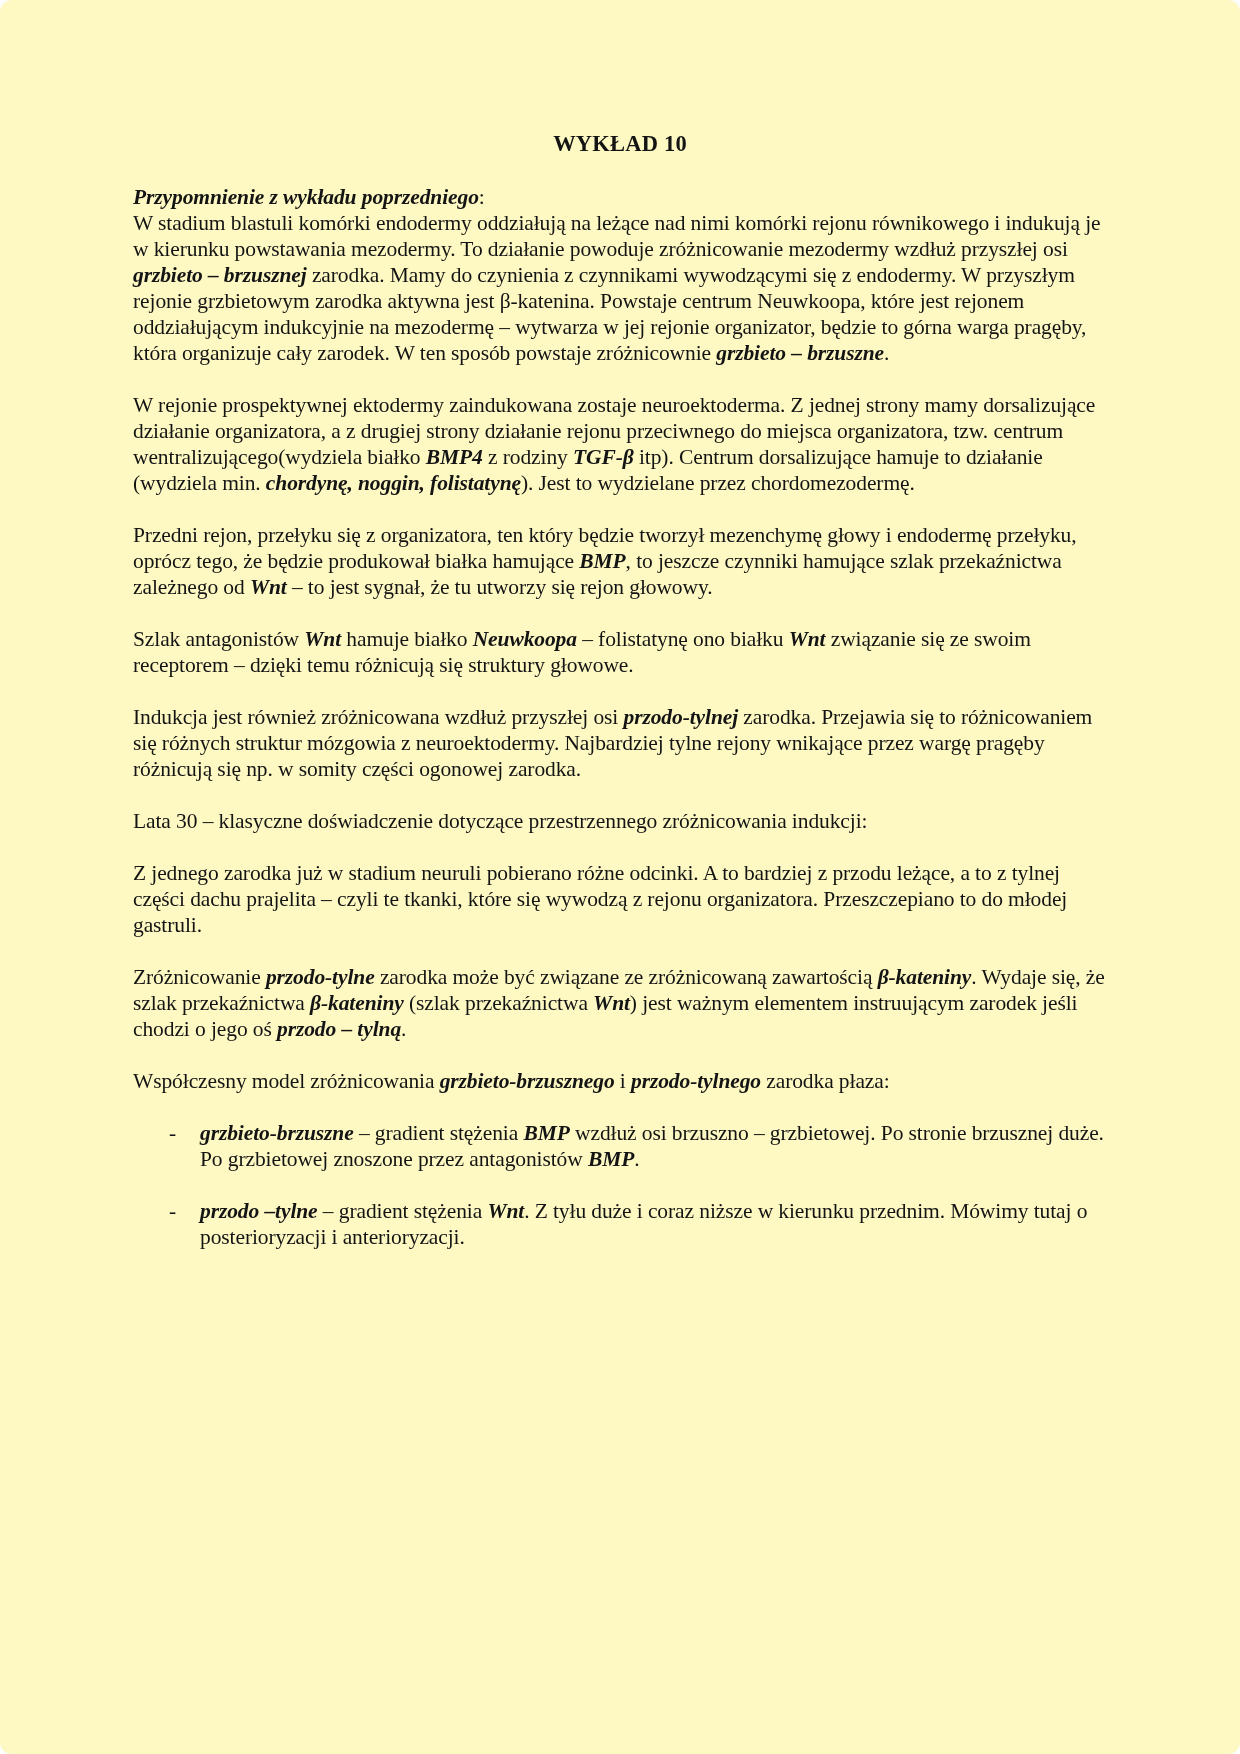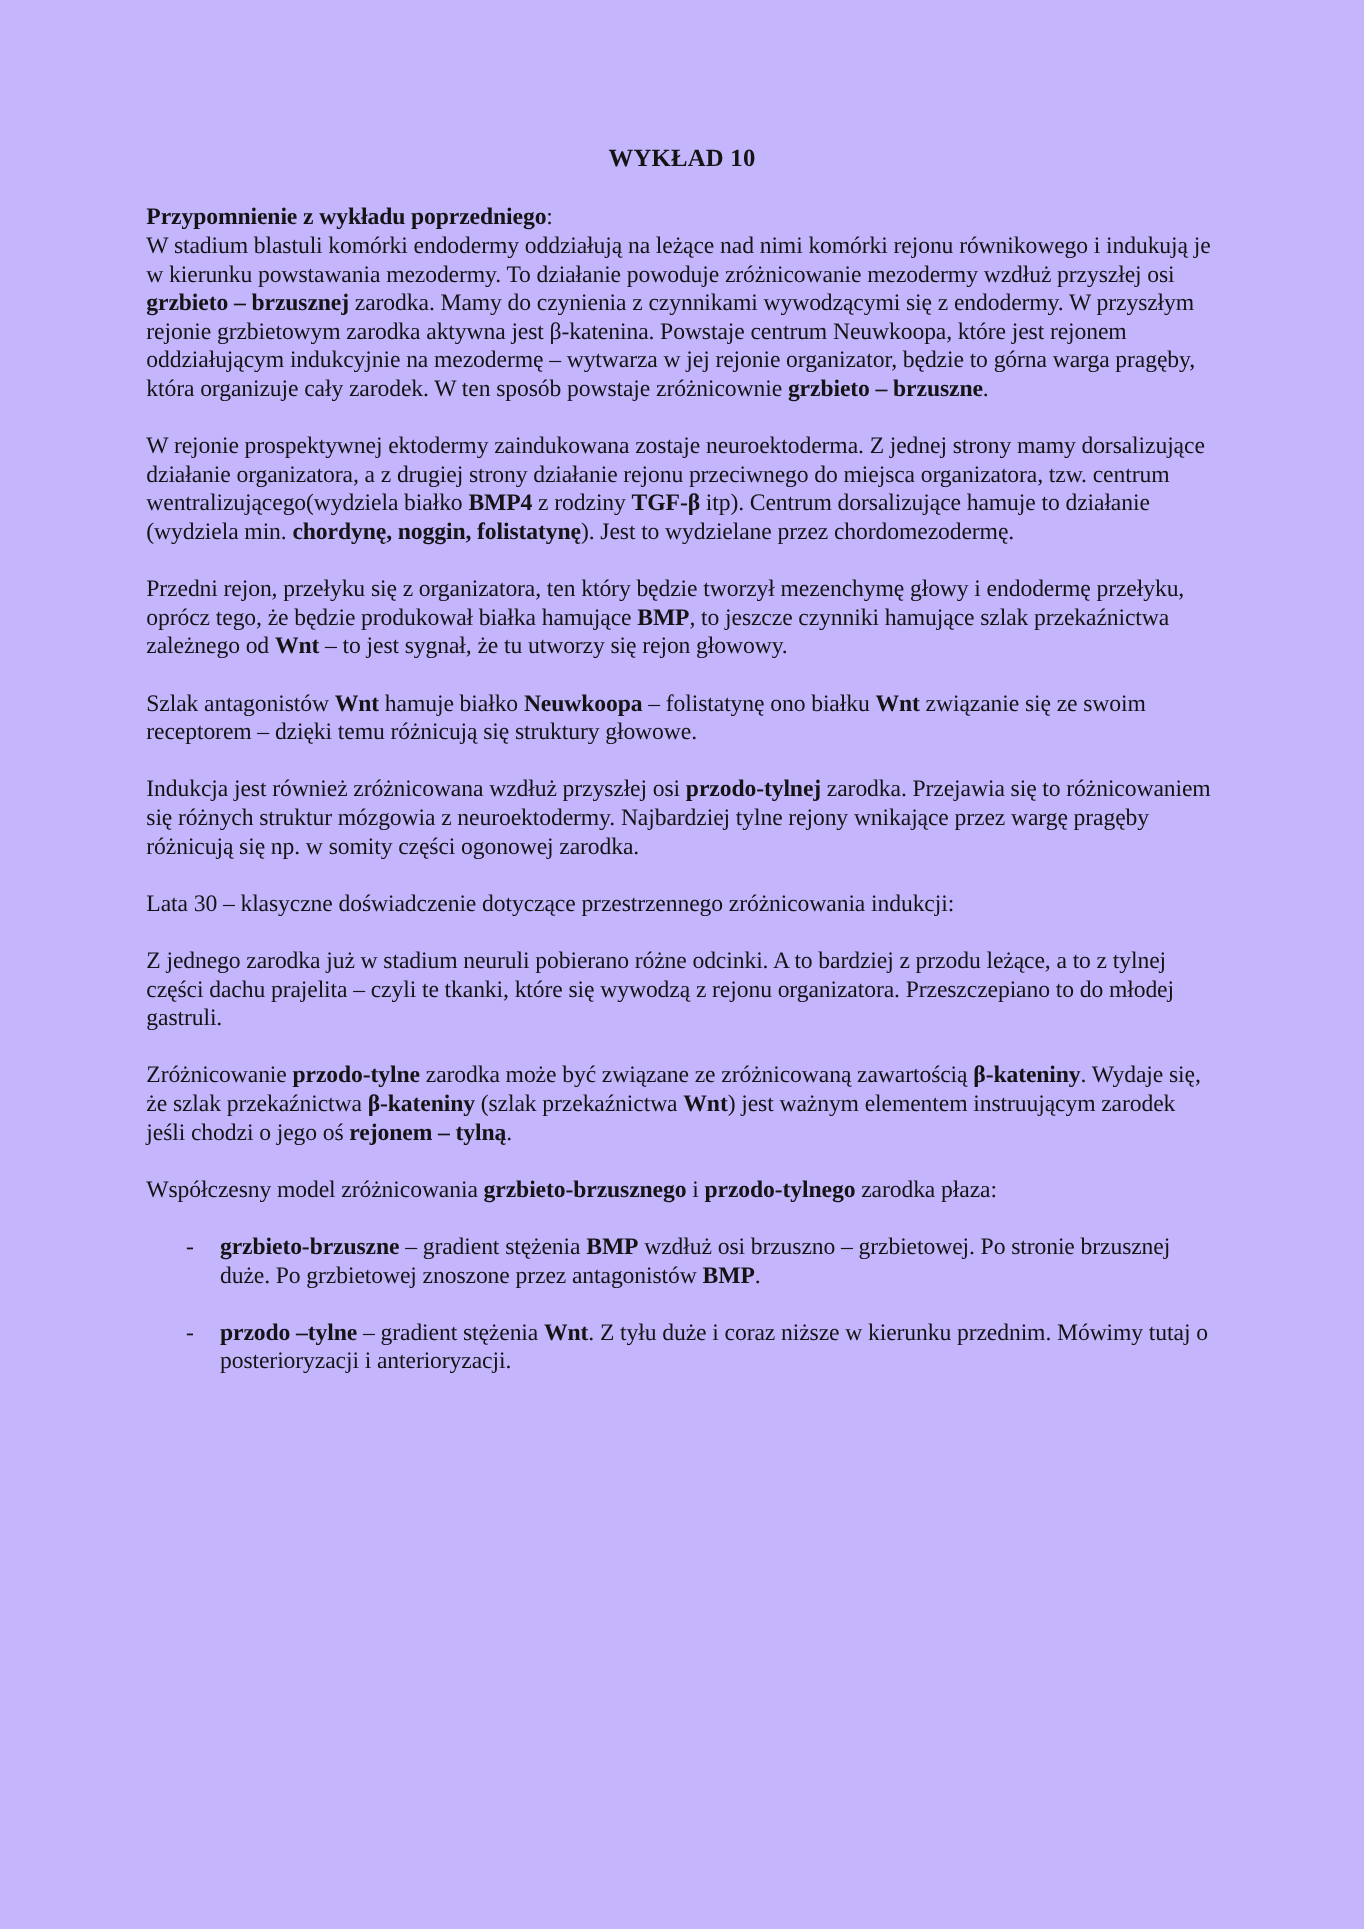--- a/index.html
+++ b/index.html
@@ -5,27 +5,28 @@
   html, body {
     margin: 0;
     padding: 0;
     background: #fdfdfd;
   }
   .page {
     position: relative;
     width: 1240px;
     min-height: 1754px;
     box-sizing: border-box;
-    background: #c4b5fd;
+    background: #fef9c3;
     color: #141414;
     font-family: "Liberation Serif", "DejaVu Serif", serif;
     font-size: 21.5px;
     line-height: 26px;
     letter-spacing: -0.1px;
     padding: 131px 133px 60px 133px;
+    border-radius: 12px;
   }
   .title {
     font-size: 22.5px;
     font-weight: 700;
     text-align: center;
     margin: 0 0 27px 0;
     letter-spacing: 0.2px;
   }
   .para {
     margin: 26px 0 0 0;
@@ -36,37 +37,37 @@
   .bullet {
     display: flex;
     margin: 26px 0 0 36px;
   }
   .bullet .marker {
     flex: 0 0 31px;
   }
   .bullet .btext {
     flex: 1 1 auto;
   }
-  b { font-weight: 700; }
+  b { font-weight: 700; font-style: italic; }
 </style>
 </head>
 <body>
 
 <div class="page">
   <h1 class="title">WYKŁAD 10</h1>
   <div>
       <p class="para"><b>Przypomnienie z wykładu poprzedniego</b><span>:</span></p>
       <p class="para tight"><span>W stadium blastuli komórki endodermy oddziałują na leżące nad nimi komórki rejonu równikowego i indukują je w kierunku powstawania mezodermy. To działanie powoduje zróżnicowanie mezodermy wzdłuż przyszłej osi </span><b>grzbieto – brzusznej</b><span> zarodka. Mamy do czynienia z czynnikami wywodzącymi się z endodermy. W przyszłym rejonie grzbietowym zarodka aktywna jest β-katenina. Powstaje centrum Neuwkoopa, które jest rejonem oddziałującym indukcyjnie na mezodermę – wytwarza w jej rejonie organizator, będzie to górna warga pragęby, która organizuje cały zarodek. W ten sposób powstaje zróżnicownie </span><b>grzbieto – brzuszne</b><span>.</span></p>
       <p class="para"><span>W rejonie prospektywnej ektodermy zaindukowana zostaje neuroektoderma. Z jednej strony mamy dorsalizujące działanie organizatora, a z drugiej strony działanie rejonu przeciwnego do miejsca organizatora, tzw. centrum wentralizującego(wydziela białko </span><b>BMP4</b><span> z rodziny </span><b>TGF-β</b><span> itp). Centrum dorsalizujące hamuje to działanie (wydziela min. </span><b>chordynę, noggin, folistatynę</b><span>). Jest to wydzielane przez chordomezodermę.</span></p>
       <p class="para"><span>Przedni rejon, przełyku się z organizatora, ten który będzie tworzył mezenchymę głowy i endodermę przełyku, oprócz tego, że będzie produkował białka hamujące </span><b>BMP</b><span>, to jeszcze czynniki hamujące szlak przekaźnictwa zależnego od </span><b>Wnt</b><span> – to jest sygnał, że tu utworzy się rejon głowowy.</span></p>
       <p class="para"><span>Szlak antagonistów </span><b>Wnt</b><span> hamuje białko </span><b>Neuwkoopa</b><span> – folistatynę ono białku </span><b>Wnt</b><span> związanie się ze swoim receptorem – dzięki temu różnicują się struktury głowowe.</span></p>
       <p class="para"><span>Indukcja jest również zróżnicowana wzdłuż przyszłej osi </span><b>przodo-tylnej</b><span> zarodka. Przejawia się to różnicowaniem się różnych struktur mózgowia z neuroektodermy. Najbardziej tylne rejony wnikające przez wargę pragęby różnicują się np. w somity części ogonowej zarodka.</span></p>
       <p class="para"><span>Lata 30 – klasyczne doświadczenie dotyczące przestrzennego zróżnicowania indukcji:</span></p>
       <p class="para"><span>Z jednego zarodka już w stadium neuruli pobierano różne odcinki. A to bardziej z przodu leżące, a to z tylnej części dachu prajelita – czyli te tkanki, które się wywodzą z rejonu organizatora. Przeszczepiano to do młodej gastruli.</span></p>
-      <p class="para"><span>Zróżnicowanie </span><b>przodo-tylne</b><span> zarodka może być związane ze zróżnicowaną zawartością </span><b>β-kateniny</b><span>. Wydaje się, że szlak przekaźnictwa </span><b>β-kateniny</b><span> (szlak przekaźnictwa </span><b>Wnt</b><span>) jest ważnym elementem instruującym zarodek jeśli chodzi o jego oś </span><b>rejonem – tylną</b><span>.</span></p>
+      <p class="para"><span>Zróżnicowanie </span><b>przodo-tylne</b><span> zarodka może być związane ze zróżnicowaną zawartością </span><b>β-kateniny</b><span>. Wydaje się, że szlak przekaźnictwa </span><b>β-kateniny</b><span> (szlak przekaźnictwa </span><b>Wnt</b><span>) jest ważnym elementem instruującym zarodek jeśli chodzi o jego oś </span><b>przodo – tylną</b><span>.</span></p>
       <p class="para"><span>Współczesny model zróżnicowania </span><b>grzbieto-brzusznego</b><span> i </span><b>przodo-tylnego</b><span> zarodka płaza:</span></p>
       <div class="bullet">
         <span class="marker">-</span>
         <span class="btext"><b>grzbieto-brzuszne</b><span> – gradient stężenia </span><b>BMP</b><span> wzdłuż osi brzuszno – grzbietowej. Po stronie brzusznej duże. Po grzbietowej znoszone przez antagonistów </span><b>BMP</b><span>.</span></span>
       </div>
       <div class="bullet">
         <span class="marker">-</span>
         <span class="btext"><b>przodo –tylne</b><span> – gradient stężenia </span><b>Wnt</b><span>. Z tyłu duże i coraz niższe w kierunku przednim. Mówimy tutaj o posterioryzacji i anterioryzacji.</span></span>
       </div>
     </div>

